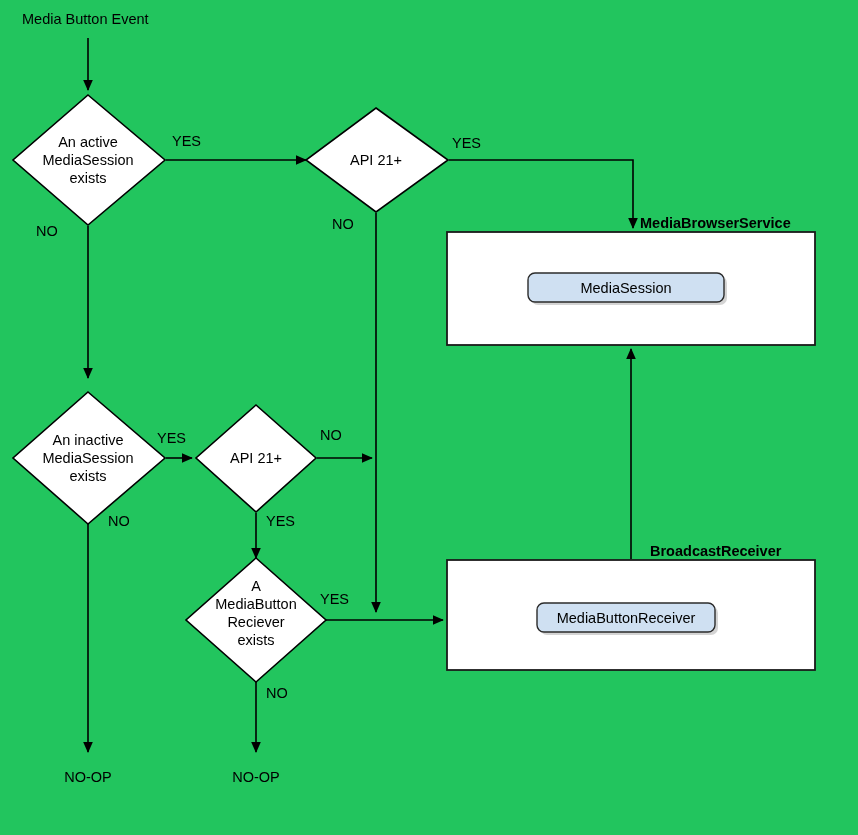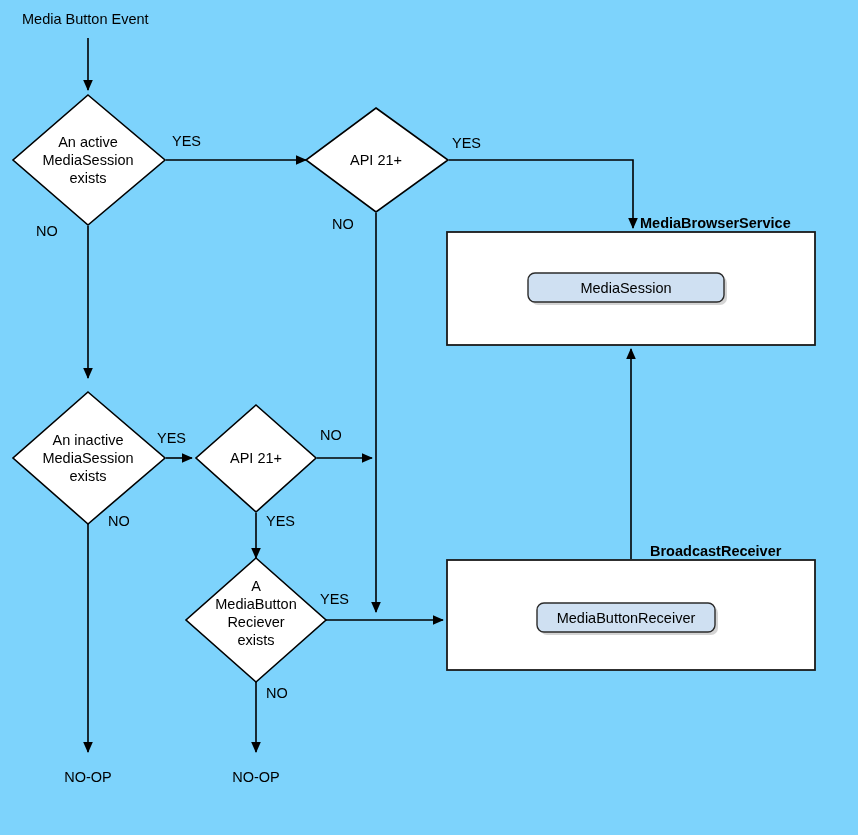--- a/index.html
+++ b/index.html
@@ -4,21 +4,21 @@
 <style>
   html, body {
     margin: 0;
     padding: 0;
     background: #ffffff;
   }
   #canvas {
     position: relative;
     width: 858px;
     height: 835px;
-    background: #7dd3fc;
+    background: #22c55e;
     font-family: "Liberation Sans", sans-serif;
   }
   svg { display: block; }
   .flow-line {
     stroke: #000000;
     stroke-width: 1.6;
     fill: none;
   }
   .shape-outline {
     stroke: #000000;

